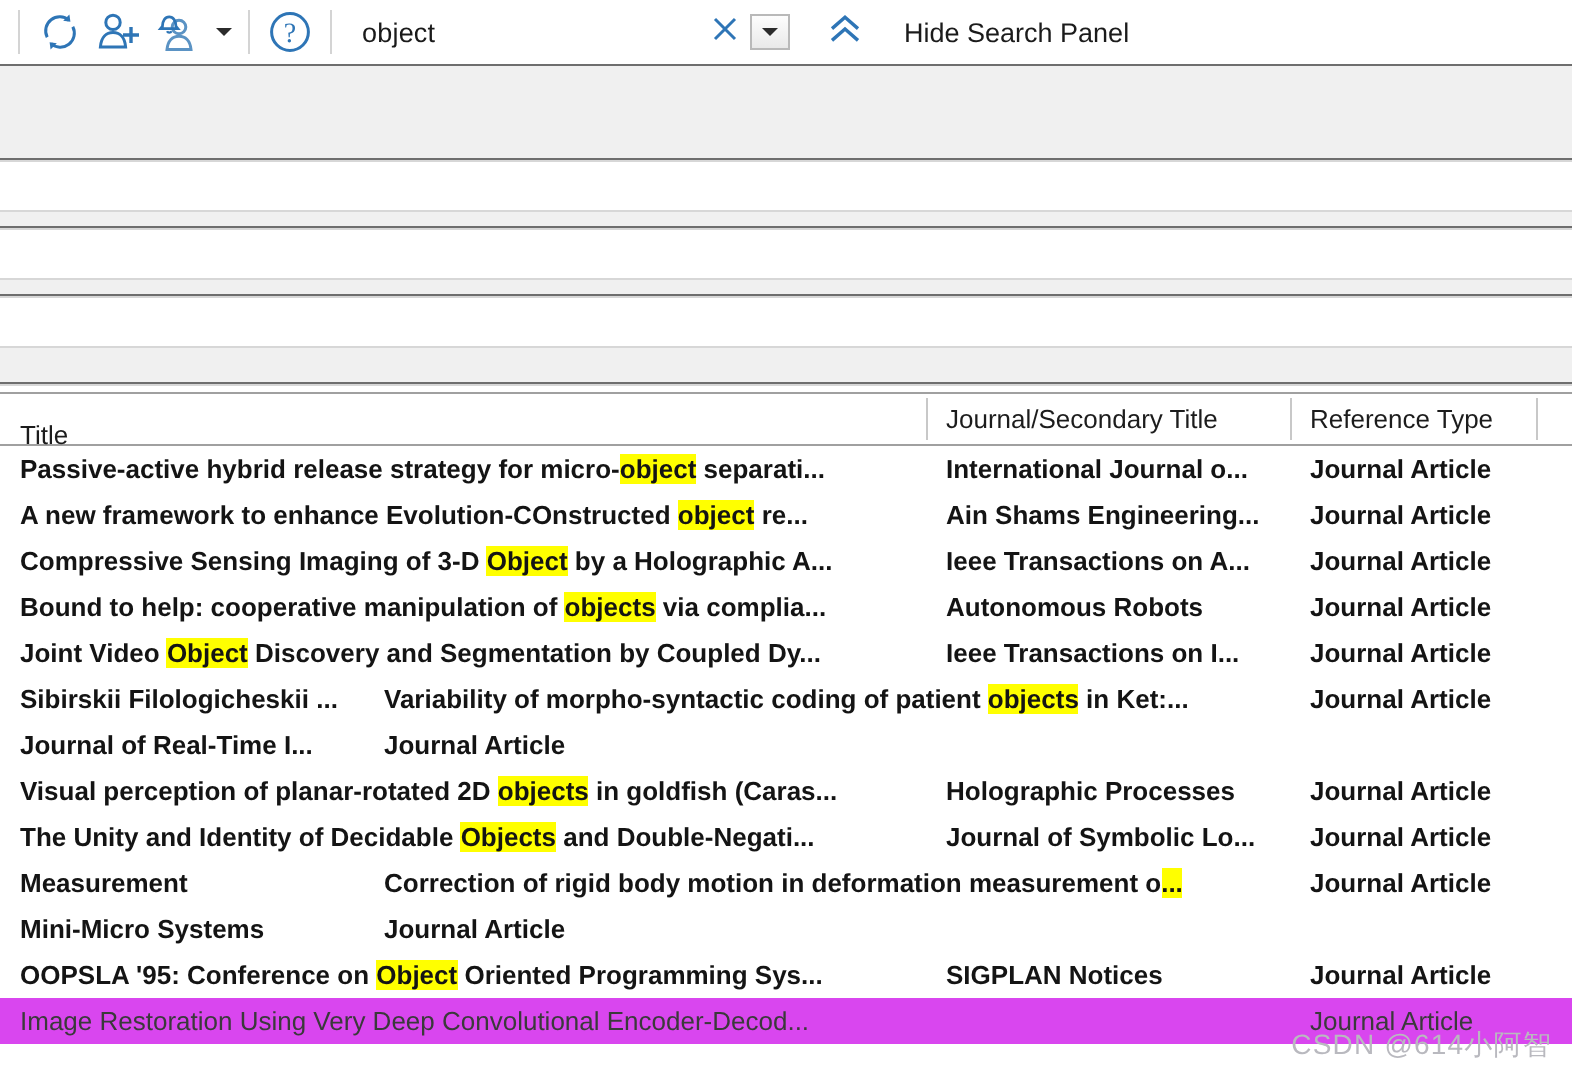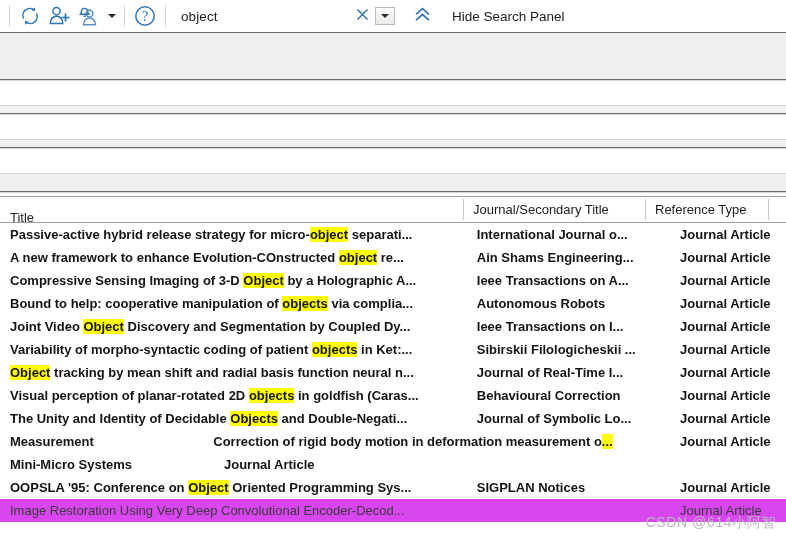--- a/index.html
+++ b/index.html
@@ -144,21 +144,20 @@
     bottom: 2px;
     width: 1px;
     background: #c8c8c8;
   }
   .tbody { background: #ffffff; }
   .row {
     display: flex;
     height: 23px;
     align-items: center;
     overflow: hidden;
-    gap: 32px;
   }
   .cell {
     height: 23px;
     line-height: 23px;
     box-sizing: border-box;
     padding-left: 10px;
     white-space: nowrap;
     overflow: hidden;
     font-size: 13px;
     font-weight: bold;
@@ -331,32 +330,31 @@
         <div class="cell c0"><span>Bound to help: cooperative manipulation of </span><mark class="hl">objects</mark><span> via complia...</span></div>
         <div class="cell c1">Autonomous Robots</div>
         <div class="cell c2">Journal Article</div>
       </div>
       <div class="row">
         <div class="cell c0"><span>Joint Video </span><mark class="hl">Object</mark><span> Discovery and Segmentation by Coupled Dy...</span></div>
         <div class="cell c1">Ieee Transactions on I...</div>
         <div class="cell c2">Journal Article</div>
       </div>
       <div class="row">
+        <div class="cell c1">Sibirskii Filologicheskii ...</div>
         <div class="cell c0"><span>Variability of morpho-syntactic coding of patient </span><mark class="hl">objects</mark><span> in Ket:...</span></div>
-        <div class="cell c1">Sibirskii Filologicheskii ...</div>
-        <div class="cell c2">Journal Article</div>
-      </div>
-      <div class="row">
-        <div class="cell c0"><mark class="hl">Object</mark><span> tracking by mean shift and radial basis function neural n...</span></div>
+        <div class="cell c2">Journal Article</div>
+      </div>
+      <div class="row">
         <div class="cell c1">Journal of Real-Time I...</div>
         <div class="cell c2">Journal Article</div>
       </div>
       <div class="row">
         <div class="cell c0"><span>Visual perception of planar-rotated 2D </span><mark class="hl">objects</mark><span> in goldfish (Caras...</span></div>
-        <div class="cell c1">Behavioural Correction</div>
+        <div class="cell c1">Holographic Processes</div>
         <div class="cell c2">Journal Article</div>
       </div>
       <div class="row">
         <div class="cell c0"><span>The Unity and Identity of Decidable </span><mark class="hl">Objects</mark><span> and Double-Negati...</span></div>
         <div class="cell c1">Journal of Symbolic Lo...</div>
         <div class="cell c2">Journal Article</div>
       </div>
       <div class="row">
         <div class="cell c1">Measurement</div>
         <div class="cell c0"><span>Correction of rigid body motion in deformation measurement o</span><mark class="hl">...</mark></div>

